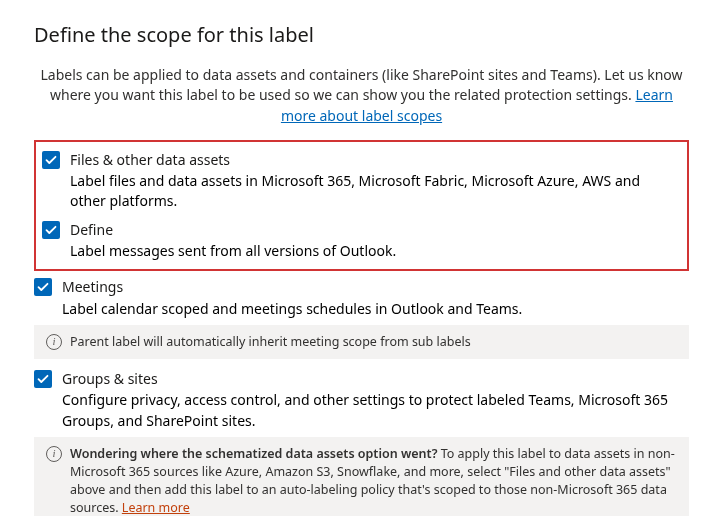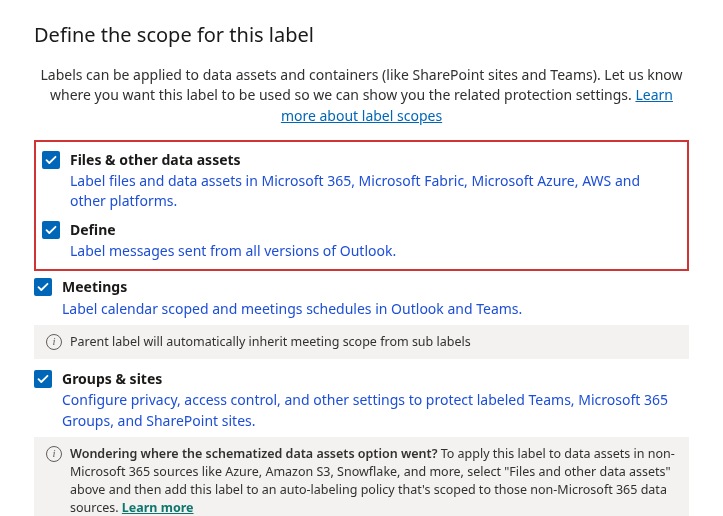--- a/index.html
+++ b/index.html
@@ -49,25 +49,25 @@
     margin-top: 1px;
     margin-right: 10px;
     display: flex;
     align-items: center;
     justify-content: center;
     cursor: pointer;
   }
   .checkbox svg { display:block; }
   .opt-body { flex: 1; }
   .opt-title {
-    font-weight: 700;
+    font-weight: 400;
     color: #1b1a19;
   }
   .opt-desc {
-    color: #1d4ed8;
+    color: #000000;
     margin-top: 1px;
   }
   .info-bar {
     background: #f3f2f1;
     padding: 8px 12px;
     display: flex;
     align-items: flex-start;
     gap: 8px;
     margin: 4px 0 10px 0;
     font-size: 12.5px;
@@ -84,21 +84,21 @@
     align-items: center;
     justify-content: center;
     font-size: 11px;
     color: #605e5c;
     font-style: italic;
     font-family: Georgia, serif;
     line-height: 1;
     margin-top: 1px;
   }
   .info-text .bold { font-weight: 600; }
-  .info-text a { color:#0f766e; text-decoration:underline; cursor:pointer;font-weight:bold; }
+  .info-text a { color:#c2410c; text-decoration:underline; cursor:pointer; }
 </style>
 </head>
 <body>
 
 <h2>Define the scope for this label</h2>
 
 <p class="intro">
   <span>Labels can be applied to data assets and containers (like SharePoint sites and Teams). Let us know where you want this label to be used so we can show you the related protection settings. </span><a class="link">Learn more about label scopes</a>
 </p>
 

